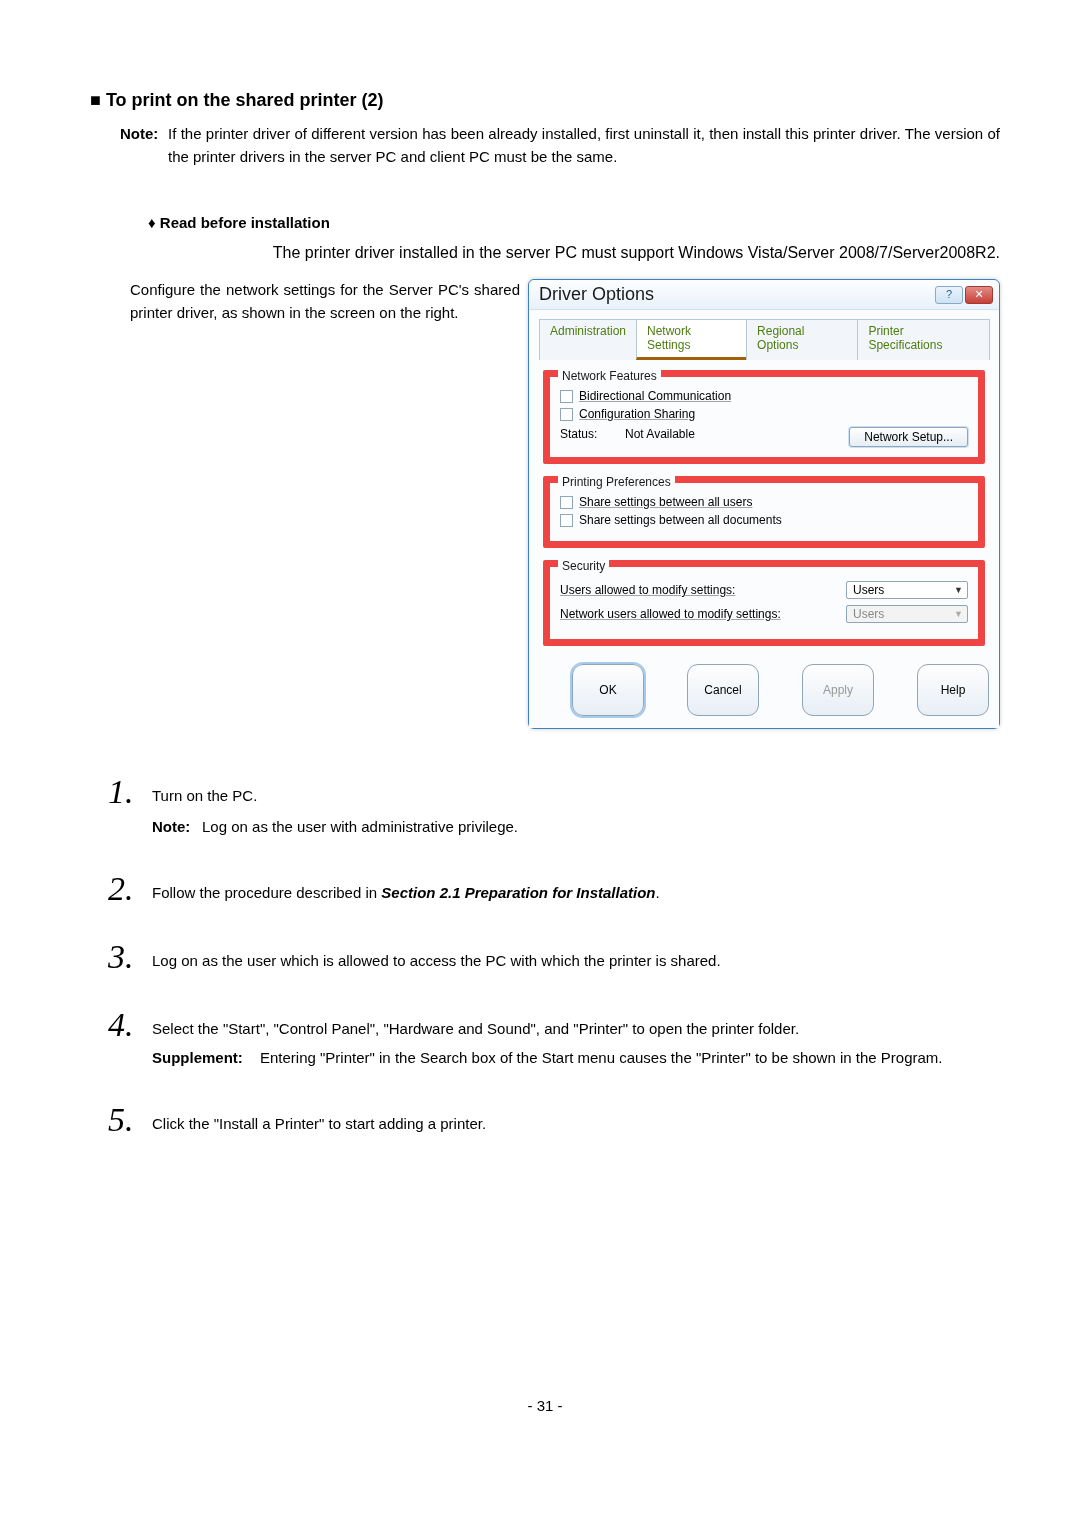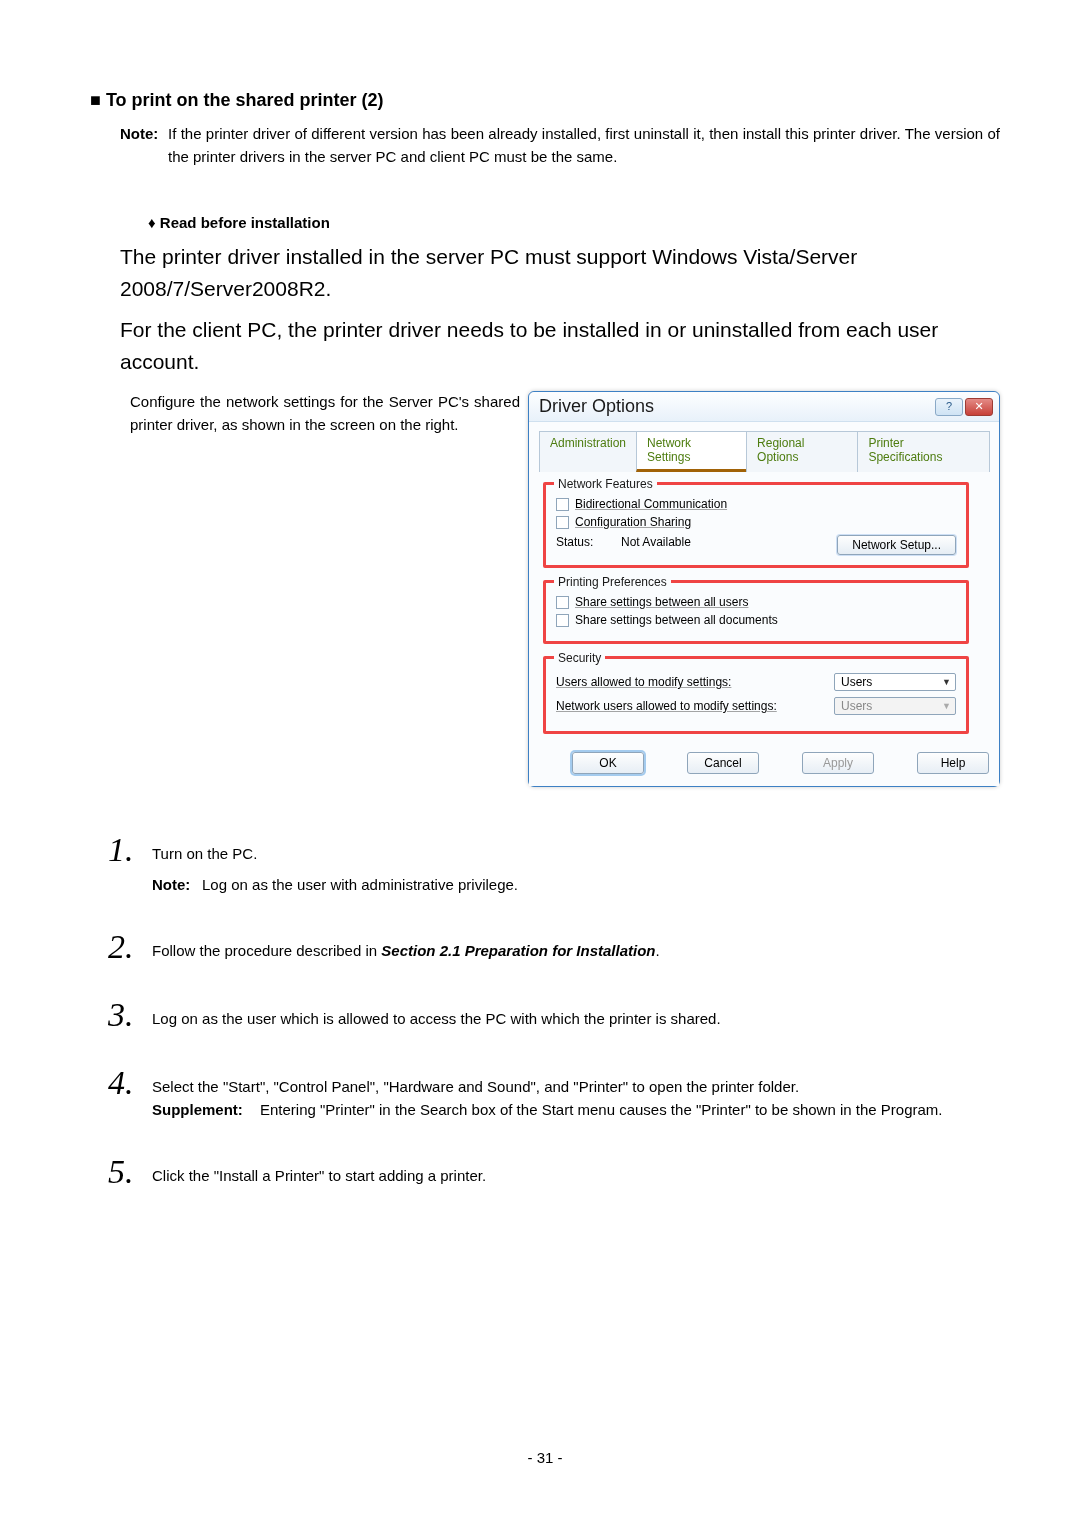--- a/index.html
+++ b/index.html
@@ -36,22 +36,23 @@
   }
   .sub-bullet {
     margin-top: 46px;
     margin-left: 58px;
     font-size: 15px;
     font-weight: bold;
   }
   .para {
     margin-left: 30px;
     margin-top: 10px;
-    font-size: 21px;
+    font-size: 16px;
     line-height: 1.5;
+    text-align: right;
   }
   .two-col {
     display: flex;
     margin-top: 14px;
   }
   .two-col .left {
     flex: 0 0 390px;
     margin-left: 40px;
     font-size: 15px;
     line-height: 1.5;
@@ -122,23 +123,23 @@
     position: relative;
     top: 1px;
     font-size: 12px;
   }
   .tab.active {
     background: #fff;
     border-bottom: 3px solid #a16207;
     font-weight: 400;
   }
   .fieldset {
-    border: 3px solid #ef4444;
+    border: 7px solid #ef4444;
     border-radius: 2px;
-    margin: 0 20px 12px 4px;
+    margin: 0 4px 12px 4px;
     padding: 8px 10px 10px 10px;
     position: relative;
   }
   .legend {
     position: absolute;
     top: -8px;
     left: 8px;
     background: #fafcfe;
     padding: 0 4px;
     font-size: 12px;
@@ -198,24 +199,24 @@
   .select.disabled .caret { color:#aaa; }
   .dlg-buttons {
     display: flex;
     justify-content: center;
     gap: 10px;
     padding: 6px 0 2px 0;
   }
   .dbtn {
     border: 1px solid #8fa5ba;
     background: linear-gradient(#fefefe, #e7eef5);
-    padding: 3px 0;
+    padding: 18px 0;
     width: 78px;
     text-align: center;
-    border-radius: 3px;
+    border-radius: 11px;
     font-size: 12px;
     margin-left: 33px;
   }
   .dbtn.default {
     box-shadow: 0 0 0 2px rgba(93,163,224,.55);
   }
   .dbtn.disabled {
     color: #999;
   }
   
@@ -246,20 +247,21 @@
     margin-top: 8px;
     font-size: 15px;
     display: flex;
   }
   .step-note .lbl {
     font-weight: bold;
     flex: 0 0 50px;
   }
   .ref-bold { font-weight: bold; font-style: italic; }
   .supp {
+    margin-top: 6px;
     font-size: 15px;
     display: flex;
   }
   .supp .lbl {
     font-weight: bold;
     flex: 0 0 108px;
   }
   .supp .txt {
     flex: 1;
     text-align: justify;
@@ -285,21 +287,20 @@
     <div class="note-label">Note:</div>
     <div class="note-text">If the printer driver of different version has been already installed, first uninstall it, then install this printer driver. The version of the printer drivers in the server PC and client PC must be the same.</div>
   </div>
 
   <div class="sub-bullet">
     <span>♦</span>
     <span>Read before installation</span>
   </div>
 
   <div class="para">The printer driver installed in the server PC must support Windows Vista/Server 2008/7/Server2008R2.</div>
-  <div class="para">For the client PC, the printer driver needs to be installed in or uninstalled from each user account.</div>
 
   <div class="two-col">
     <div class="left">Configure the network settings for the Server PC's shared printer driver, as shown in the screen on the right.</div>
     <div class="right">
 
       <div class="dlg">
         <div class="dlg-titlebar">
           <div class="dlg-title">Driver Options</div>
           <div class="dlg-winbtns">
             <div class="winbtn help">?</div>

